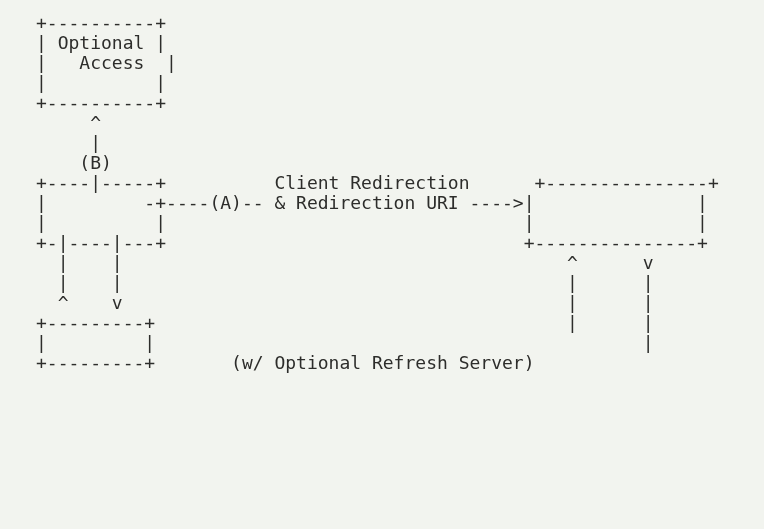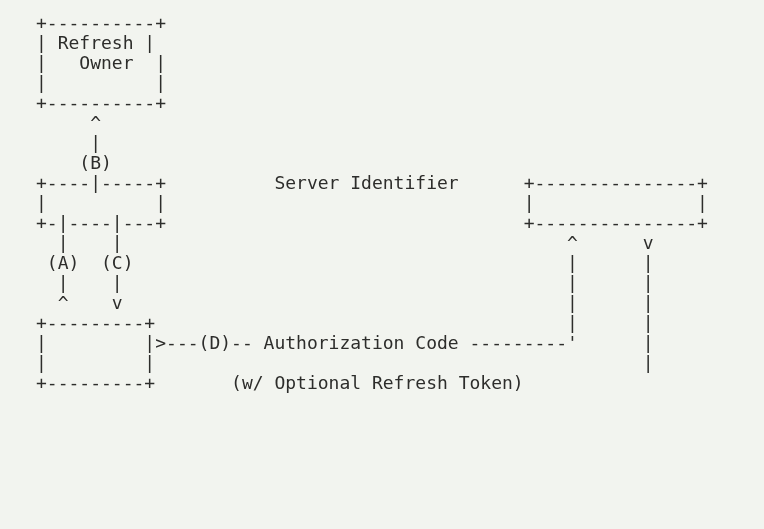--- a/index.html
+++ b/index.html
@@ -29,32 +29,31 @@
     white-space:pre;
     height:20px;
   }
 </style>
 </head>
 <body>
 
 <main class="canvas">
   <div class="ascii">
     <div class="ln">+----------+</div>
-    <div class="ln">| Refresh |</div>
-    <div class="ln">|   Owner  |</div>
+    <div class="ln">| Optional |</div>
+    <div class="ln">|   Access  |</div>
     <div class="ln">|          |</div>
     <div class="ln">+----------+</div>
     <div class="ln">     ^</div>
     <div class="ln">     |</div>
     <div class="ln">    (B)</div>
-    <div class="ln">+----|-----+          Server Identifier      +---------------+</div>
+    <div class="ln">+----|-----+          Client Redirection      +---------------+</div>
+    <div class="ln">|         -+----(A)-- &amp; Redirection URI ----&gt;|               |</div>
     <div class="ln">|          |                                 |               |</div>
     <div class="ln">+-|----|---+                                 +---------------+</div>
     <div class="ln">  |    |                                         ^      v</div>
-    <div class="ln"> (A)  (C)                                        |      |</div>
     <div class="ln">  |    |                                         |      |</div>
     <div class="ln">  ^    v                                         |      |</div>
     <div class="ln">+---------+                                      |      |</div>
-    <div class="ln">|         |&gt;---(D)-- Authorization Code ---------'      |</div>
     <div class="ln">|         |                                             |</div>
-    <div class="ln">+---------+       (w/ Optional Refresh Token)</div>
+    <div class="ln">+---------+       (w/ Optional Refresh Server)</div>
   </div>
 </main>
 
 </body></html>

